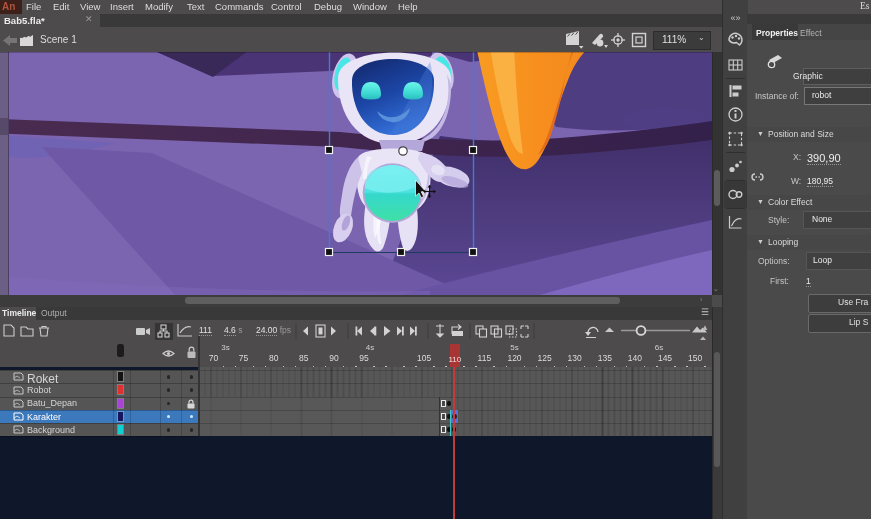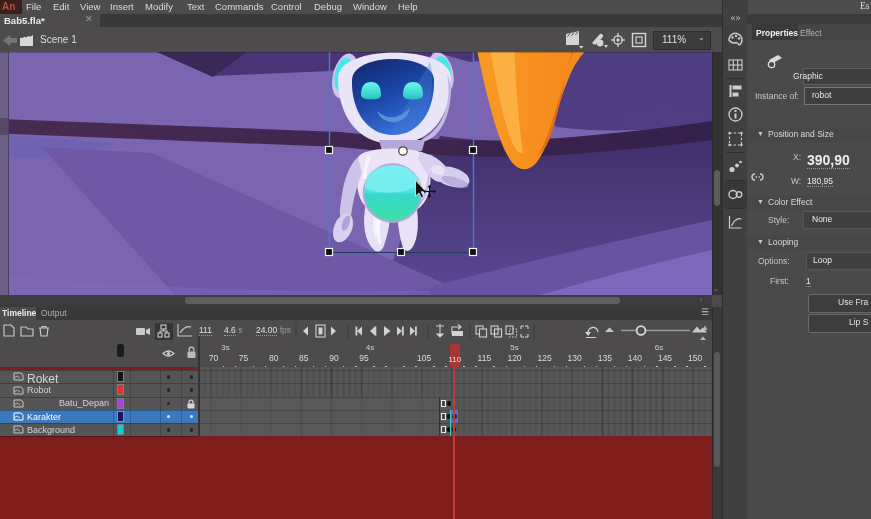--- a/index.html
+++ b/index.html
@@ -222,21 +222,21 @@
 <div class="abs" style="left:0;top:52px;width:712px;height:1px;background:rgba(0,0,0,0.22);"></div>
 
 <div class="abs" style="left:712px;top:52px;width:10px;height:243px;background:#333333;border-left:1px solid #2a2a2a;"></div>
 <div class="abs" style="left:714px;top:170px;width:6px;height:36px;background:#5c5c5c;border-radius:3px;"></div>
 <div class="abs" style="left:713px;top:285px;color:#888;font-size:7px;">⌄</div>
 
 <div class="abs" style="left:0;top:295px;width:712px;height:12px;background:#3c3c3c;"></div>
 <div class="abs" style="left:185px;top:297px;width:435px;height:7px;background:#5f5f5f;border-radius:3px;"></div>
 <div class="abs" style="left:700px;top:296px;color:#888;font-size:7px;">›</div>
 
-<div class="abs" id="timeline" style="left:0;top:307px;width:722px;height:212px;background:#7f1d1d;overflow:hidden;">
+<div class="abs" id="timeline" style="left:0;top:307px;width:722px;height:212px;background:#0f172a;overflow:hidden;">
 
   <div class="abs" style="left:0;top:0;width:722px;height:13px;background:#393939;"></div>
   <div class="abs" style="left:0;top:0;width:36px;height:13px;background:#4d4b4b;"></div>
   <div class="abs" style="left:2px;top:1px;color:#ececec;font-size:8.5px;font-weight:bold;">Timeline</div>
   <div class="abs" style="left:41px;top:1px;color:#b0b0b0;font-size:8.5px;">Output</div>
   <div class="abs" style="left:701px;top:0px;color:#c8c8c8;font-size:9px;">☰</div>
 
   <div class="abs" style="left:0;top:13px;width:722px;height:21px;background:#4d4b4b;"></div>
   <svg class="abs" style="left:0;top:13px;" width="722" height="21" viewBox="0 0 722 21">
 
@@ -439,21 +439,21 @@
       <div style="position:absolute;left:113px;top:14.2px;width:16px;height:12.2px;"></div>
       <div style="position:absolute;left:118px;top:15.2px;width:5px;height:9px;background:#e03131;outline:1px solid rgba(255,255,255,0.25);"></div>
       <div style="position:absolute;left:166.5px;top:18.2px;width:3.6px;height:3.6px;border-radius:50%;background:#262626;"></div>
       <div style="position:absolute;left:189.5px;top:18.2px;width:3.6px;height:3.6px;border-radius:50%;background:#262626;"></div>
       <div style="position:absolute;left:0;top:26.4px;width:198px;height:13.2px;background:#555555;"></div>
       <div style="position:absolute;left:0;top:26.4px;width:198px;height:1px;background:rgba(0,0,0,0.25);"></div>
       <svg style="position:absolute;left:13px;top:28.6px;" width="11" height="9" viewBox="0 0 11 9">
         <path d="M1,1 L8,1 L10,3 L10,8 L1,8 Z" fill="none" stroke="#c8c8c8" stroke-width="1"></path>
         <path d="M1,6 L4,4 L7,6" fill="none" stroke="#c8c8c8" stroke-width="0.8"></path>
       </svg>
-      <div style="position:absolute;left:27px;top:28.2px;color:#d4d4d4;font-size:9px;margin-left:32px;">Batu_Depan</div>
+      <div style="position:absolute;left:27px;top:28.2px;color:#d4d4d4;font-size:9px;">Batu_Depan</div>
       <div style="position:absolute;left:113px;top:27.4px;width:16px;height:12.2px;"></div>
       <div style="position:absolute;left:118px;top:28.4px;width:5px;height:9px;background:#a843d8;outline:1px solid rgba(255,255,255,0.25);"></div>
       <div style="position:absolute;left:166.5px;top:31.4px;width:3.6px;height:3.6px;border-radius:50%;background:#262626;"></div>
       <svg style="position:absolute;left:186px;top:28.4px;" width="10" height="10" viewBox="0 0 10 10">
         <rect x="1.5" y="4.5" width="7" height="5" rx="0.8" fill="#d8d8d8"></rect>
         <path d="M3,4.5 v-1.3 a2,2 0 0 1 4,0 v1.3" fill="none" stroke="#d8d8d8" stroke-width="1.2"></path>
       </svg>
       <div style="position:absolute;left:0;top:39.6px;width:198px;height:13.2px;background:#3c78bc;"></div>
       <div style="position:absolute;left:0;top:39.6px;width:198px;height:1px;background:rgba(0,0,0,0.25);"></div>
       <svg style="position:absolute;left:13px;top:41.8px;" width="11" height="9" viewBox="0 0 11 9">
@@ -574,21 +574,21 @@
   <div class="abs" style="left:46px;top:57px;color:#e4e4e4;font-size:8.5px;">Graphic</div>
 
   <div class="abs" style="left:8px;top:77px;color:#c6c6c6;font-size:8.5px;">Instance of:</div>
   <div class="abs" style="left:57px;top:73px;width:67px;height:16px;background:#3f3f3f;border:1px solid #777777;"></div>
   <div class="abs" style="left:65px;top:76px;color:#ececec;font-size:8.5px;">robot</div>
 
   <div class="abs" style="left:0;top:113px;width:124px;height:15px;background:#474747;"></div>
   <div class="abs" style="left:10px;top:116px;color:#cccccc;font-size:7px;">▼</div>
   <div class="abs" style="left:21px;top:115px;color:#dadada;font-size:8.5px;">Position and Size</div>
   <div class="abs" style="left:46px;top:138px;color:#c6c6c6;font-size:8.5px;">X:</div>
-  <div class="abs" style="left:60px;top:138px;color:#ececec;font-size:14px;border-bottom:1px dotted #999;font-weight:bold;">390,90</div>
+  <div class="abs" style="left:60px;top:138px;color:#ececec;font-size:11px;border-bottom:1px dotted #999;">390,90</div>
 
   <svg class="abs" style="left:3px;top:157px;" width="15" height="12" viewBox="0 0 15 12">
     <path d="M5,3 A3,3 0 0 0 5,9" fill="none" stroke="#cccccc" stroke-width="1.4"></path>
     <path d="M10,3 A3,3 0 0 1 10,9" fill="none" stroke="#cccccc" stroke-width="1.4"></path>
     <line x1="5.5" y1="6" x2="7" y2="6" stroke="#cccccc" stroke-width="1.3"></line>
       <line x1="8.5" y1="6" x2="9.8" y2="6" stroke="#cccccc" stroke-width="1.3"></line>
   </svg>
   <div class="abs" style="left:44px;top:162px;color:#c6c6c6;font-size:8.5px;">W:</div>
   <div class="abs" style="left:60px;top:162px;color:#ececec;font-size:8.5px;border-bottom:1px dotted #999;">180,95</div>
 

